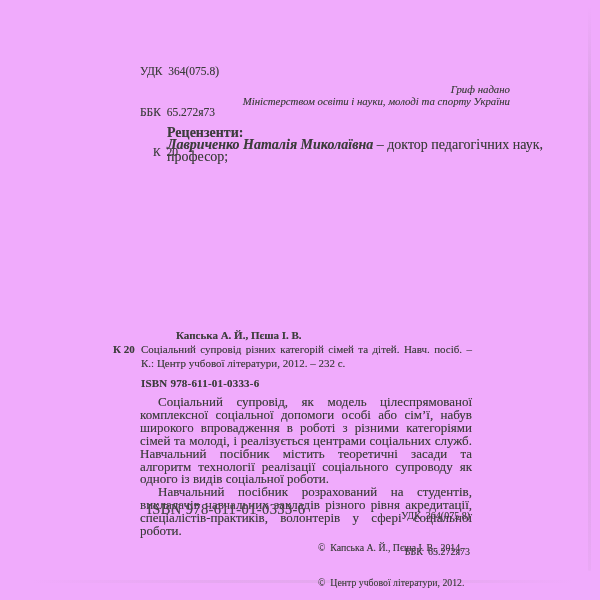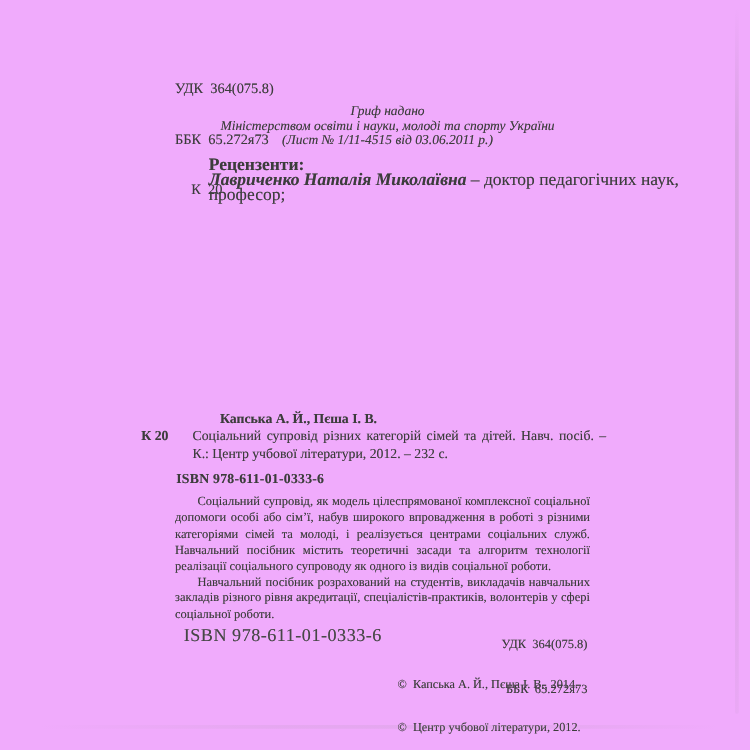--- a/index.html
+++ b/index.html
@@ -13,48 +13,48 @@
     overflow: hidden;
     text-shadow: 0 0 0.5px rgba(90,90,90,0.55);
   }
   .top-codes {
     position: absolute; left: 140px; top: 38px;
     font-size: 11.5px; line-height: 13.5px; white-space: pre;
   }
   .top-codes .indent { padding-left: 13px; }
   .grif {
     position: absolute; left: 110px; top: 84px; width: 400px;
-    text-align: center; font-style: italic;
+    text-align: right; font-style: italic;
     font-size: 10.8px; line-height: 11.6px;
   }
   .reviewers {
     position: absolute; left: 167px; top: 127px;
     font-size: 14px; line-height: 11.9px;
   }
   .reviewers .heading { font-weight: bold; }
   .reviewers .name { font-weight: bold; font-style: italic; }
   .authors {
     position: absolute; left: 176px; top: 329px;
     font-weight: bold; font-size: 11px; text-align: right;
   }
   .k-label {
     position: absolute; left: 113px; top: 343px;
     font-weight: bold; font-size: 11px;
   }
   .entry {
-    position: absolute; left: 154px; top: 343px; width: 331px;
+    position: absolute; left: 141px; top: 343px; width: 331px;
     font-size: 11px; line-height: 13.6px; text-align: justify;
   }
   .isbn-bold {
     position: absolute; left: 141px; top: 377px;
     font-weight: bold; font-size: 11px; letter-spacing: 0.2px;
   }
   .annotation {
     position: absolute; left: 140px; top: 396px; width: 332px;
-    font-size: 10px; line-height: 12.9px; text-align: justify;
+    font-size: 13px; line-height: 12.9px; text-align: justify;
   }
   .annotation p { margin: 0; text-indent: 18px; }
   .bottom-codes {
     position: absolute; left: 350px; top: 486px; width: 120px;
     text-align: right; font-size: 10px; line-height: 12px; white-space: pre;
   }
   .bottom-isbn {
     position: absolute; left: 147px; top: 501px;
     font-size: 14.5px; letter-spacing: 0.4px; color: #474747;
   }
@@ -84,21 +84,20 @@
 
   <div class="top-codes">
     <div>УДК  364(075.8)</div>
     <div>ББК  65.272я73</div>
     <div class="indent">К  20</div>
   </div>
 
   <div class="grif">
     <div>Гриф надано</div>
     <div>Міністерством освіти і науки, молоді та спорту України</div>
-    <div>(Лист № 1/11-4515 від 03.06.2011 р.)</div>
   </div>
 
   <div class="reviewers">
     <div class="heading">Рецензенти:</div>
     <div><span class="name">Лавриченко Наталія Миколаївна</span><span> – доктор педагогічних наук, професор;</span></div>
   </div>
 
   <div class="authors">Капська А. Й., Пєша І. В.</div>
   <div class="k-label">К 20</div>
   <div class="entry">Соціальний супровід різних категорій сімей та дітей. Навч. посіб. – К.: Центр учбової літератури, 2012. – 232 с.</div>

